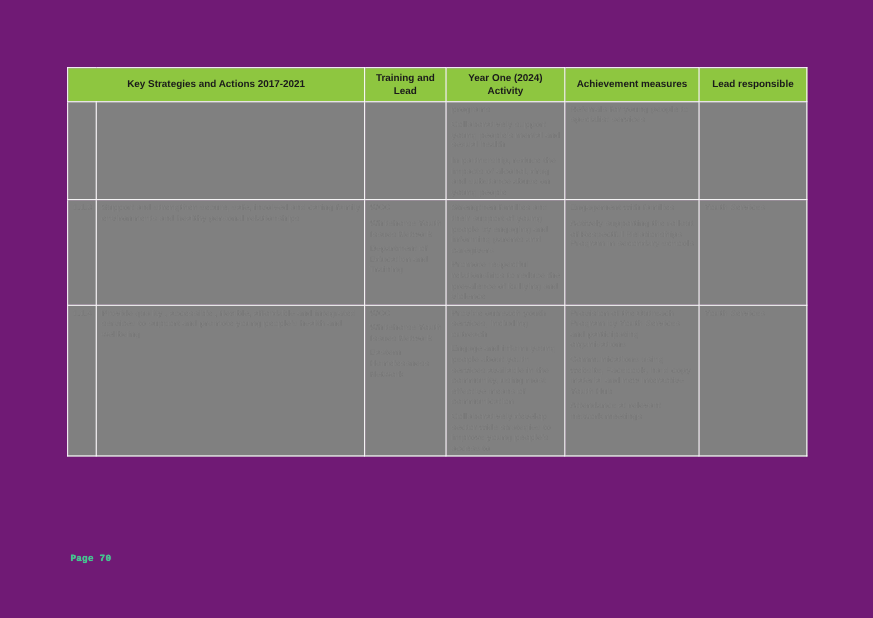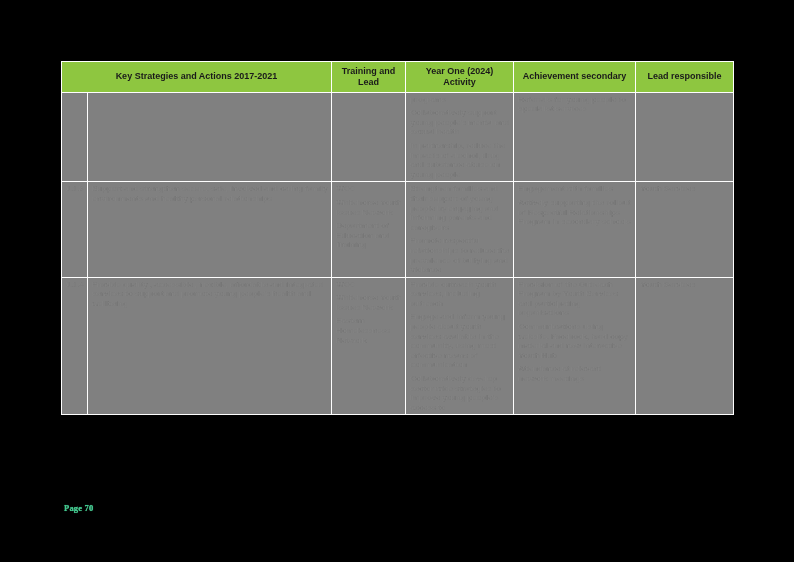--- a/index.html
+++ b/index.html
@@ -14,21 +14,21 @@
     overflow: hidden;
     position: relative;
   }
 
   #page {
     position: absolute;
     left: 0;
     top: 0;
     width: 794px;
     height: 562px;
-    background: #000000;
+    background: #701a75;
   }
 
   .doc-table {
     position: absolute;
     left: 61px;
     top: 61px;
     width: 672px;
     border-collapse: collapse;
     table-layout: fixed;
   }
@@ -94,21 +94,21 @@
     
   }
 
   .pagenum {
     position: absolute;
     left: 64px;
     top: 503px;
     font-size: 8.5px;
     font-weight: bold;
     color: #3ec98d;
-    font-family: Liberation Serif, serif;
+    font-family: Liberation Mono, monospace;
     letter-spacing: 0.2px;
     text-shadow: 0 0 0.7px #66ddaa;
   }
 </style>
 </head>
 <body>
 
 <div id="page">
 
   <table class="doc-table">
@@ -118,21 +118,21 @@
       <col class="c-part">
       <col class="c-year">
       <col class="c-meas">
       <col class="c-area">
     </colgroup>
     <thead>
       <tr>
         <th class="hdr-main" colspan="2">Key Strategies and Actions 2017-2021</th>
         <th>Training and Lead</th>
         <th>Year One (2024) Activity</th>
-        <th>Achievement secondary</th>
+        <th>Achievement measures</th>
         <th>Lead responsible</th>
       </tr>
     </thead>
     <tbody>
 
       <tr>
         <td class="num-cell blank-cell"></td>
         <td class="blank-cell"></td>
         <td class="blank-cell"></td>
         <td>

